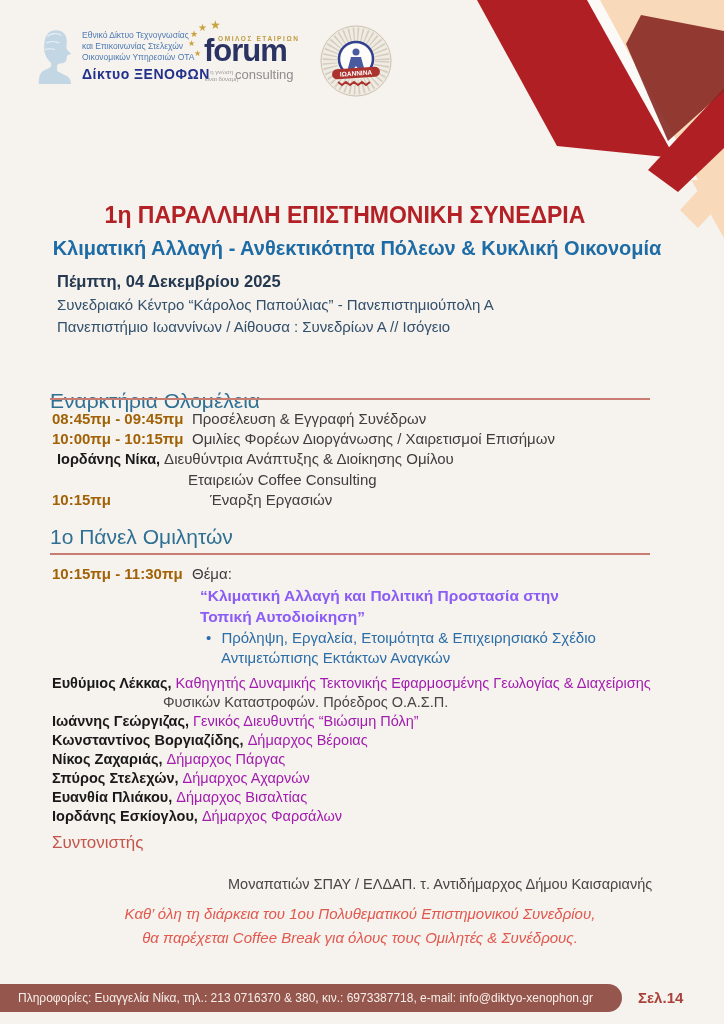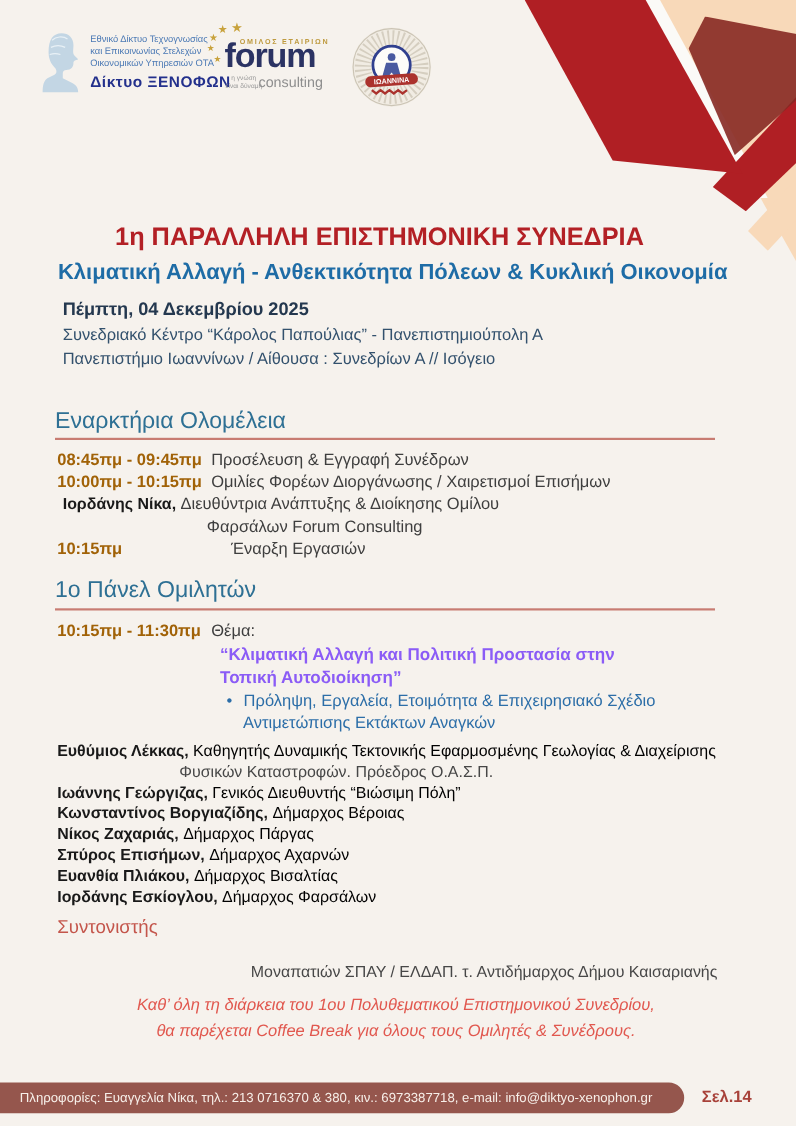--- a/index.html
+++ b/index.html
@@ -35,21 +35,21 @@
   .venue   {left:57px; font-size:15px; color:#33516d;}
   .sec-h   {left:50px; font-size:21px; color:#2e7094;}
   .rule    {left:50px; width:600px; height:2px; background:#c87c72;}
   .time    {color:#a16207; font-weight:700; font-size:15px;}
   .btxt    {color:#3e3e3e; font-size:15px;}
   .nm      {color:#191919; font-weight:700; font-size:15px;}
   .theme   {color:#8b5cf6; font-weight:700; font-size:15.5px;}
   .bullet  {color:#2c6ea8; font-size:15px;}
   .spk     {font-size:14.5px;}
   .spk .nm {font-size:14.5px; margin-right:4px;}
-  .spk .rl {color:#000000;}
+  .spk .rl {color:#a21caf;}
   .coord-h {left:52px; font-size:17px; color:#c4564c;}
   .note    {left:30px; width:660px; text-align:center; font-style:italic; font-size:15px; color:#e1584f;}
   .footer-bar{left:0; top:984px; width:622px; height:28px; background:#95564d; border-radius:0 16px 16px 0;
               display:flex; align-items:center; padding-left:18px; box-sizing:border-box;}
   .footer-bar span{color:#f7efe9; font-size:12px; white-space:nowrap;}
   .page-num{left:638px; top:989px; font-size:15px; font-weight:700; color:#a8423a;}
 </style>
 </head>
 <body>
 
@@ -107,33 +107,33 @@
       <path d="M20 59l4 3 4-3 4 3 4-3 4 3 4-3 4 3 4-3" stroke="#ab322d" stroke-width="2" fill="none"></path>
     </svg>
   </div>
 
   <div class="abs title" style="top:202px;">1η ΠΑΡΑΛΛΗΛΗ ΕΠΙΣΤΗΜΟΝΙΚΗ ΣΥΝΕΔΡΙΑ</div>
   <div class="abs subtitle" style="top:236px;">Κλιματική Αλλαγή - Ανθεκτικότητα Πόλεων &amp; Κυκλική Οικονομία</div>
   <div class="abs date" style="top:272px;">Πέμπτη, 04 Δεκεμβρίου 2025</div>
   <div class="abs venue" style="top:296px;">Συνεδριακό Κέντρο “Κάρολος Παπούλιας” - Πανεπιστημιούπολη Α</div>
   <div class="abs venue" style="top:318px;">Πανεπιστήμιο Ιωαννίνων /  Αίθουσα : Συνεδρίων Α // Ισόγειο</div>
 
-  <div class="abs sec-h" style="top:370px;">Εναρκτήρια Ολομέλεια</div>
+  <div class="abs sec-h" style="top:388px;">Εναρκτήρια Ολομέλεια</div>
   <div class="abs rule" style="top:398px;"></div>
 
   <div class="abs time" style="left:52px; top:410px;">08:45πμ - 09:45πμ</div>
   <div class="abs btxt" style="left:192px; top:410px;">Προσέλευση &amp; Εγγραφή Συνέδρων</div>
 
   <div class="abs time" style="left:52px; top:430px;">10:00πμ - 10:15πμ</div>
   <div class="abs btxt" style="left:192px; top:430px;">Ομιλίες Φορέων Διοργάνωσης / Χαιρετισμοί Επισήμων</div>
 
   <div class="abs spk" style="left:57px; top:450px;">
     <span class="nm">Ιορδάνης Νίκα,</span><span class="btxt">Διευθύντρια Ανάπτυξης &amp; Διοίκησης Ομίλου</span>
   </div>
-  <div class="abs btxt" style="left:188px; top:471px;">Φαρσάλων Forum Consulting</div>
+  <div class="abs btxt" style="left:188px; top:471px;">Εταιρειών Coffee Consulting</div>
 
   <div class="abs time" style="left:52px; top:491px;">10:15πμ</div>
   <div class="abs btxt" style="left:210px; top:491px;">Έναρξη Εργασιών</div>
 
   <div class="abs sec-h" style="top:524px;">1ο Πάνελ Ομιλητών</div>
   <div class="abs rule" style="top:553px;"></div>
 
   <div class="abs time" style="left:52px; top:565px;">10:15πμ - 11:30πμ</div>
   <div class="abs btxt" style="left:192px; top:565px;">Θέμα:</div>
   <div class="abs theme" style="left:200px; top:587px;">“Κλιματική Αλλαγή και Πολιτική Προστασία στην</div>
@@ -152,21 +152,21 @@
   <div class="abs spk" style="left:52px; top:713px;">
     <span class="nm">Ιωάννης Γεώργιζας,</span><span class="rl">Γενικός Διευθυντής “Βιώσιμη Πόλη”</span>
   </div>
   <div class="abs spk" style="left:52px; top:732px;">
     <span class="nm">Κωνσταντίνος Βοργιαζίδης,</span><span class="rl">Δήμαρχος Βέροιας</span>
   </div>
   <div class="abs spk" style="left:52px; top:751px;">
     <span class="nm">Νίκος Ζαχαριάς,</span><span class="rl">Δήμαρχος Πάργας</span>
   </div>
   <div class="abs spk" style="left:52px; top:770px;">
-    <span class="nm">Σπύρος Επισήμων,</span><span class="rl">Δήμαρχος Αχαρνών</span>
+    <span class="nm">Σπύρος Στελεχών,</span><span class="rl">Δήμαρχος Αχαρνών</span>
   </div>
   <div class="abs spk" style="left:52px; top:789px;">
     <span class="nm">Ευανθία Πλιάκου,</span><span class="rl">Δήμαρχος Βισαλτίας</span>
   </div>
   <div class="abs spk" style="left:52px; top:808px;">
     <span class="nm">Ιορδάνης Εσκίογλου,</span><span class="rl">Δήμαρχος Φαρσάλων</span>
   </div>
 
   <div class="abs coord-h" style="top:833px;">Συντονιστής</div>
   <div class="abs spk rl" style="left:228px; top:876px; color:#474747;">Μοναπατιών ΣΠΑΥ / ΕΛΔΑΠ. τ. Αντιδήμαρχος Δήμου Καισαριανής</div>

